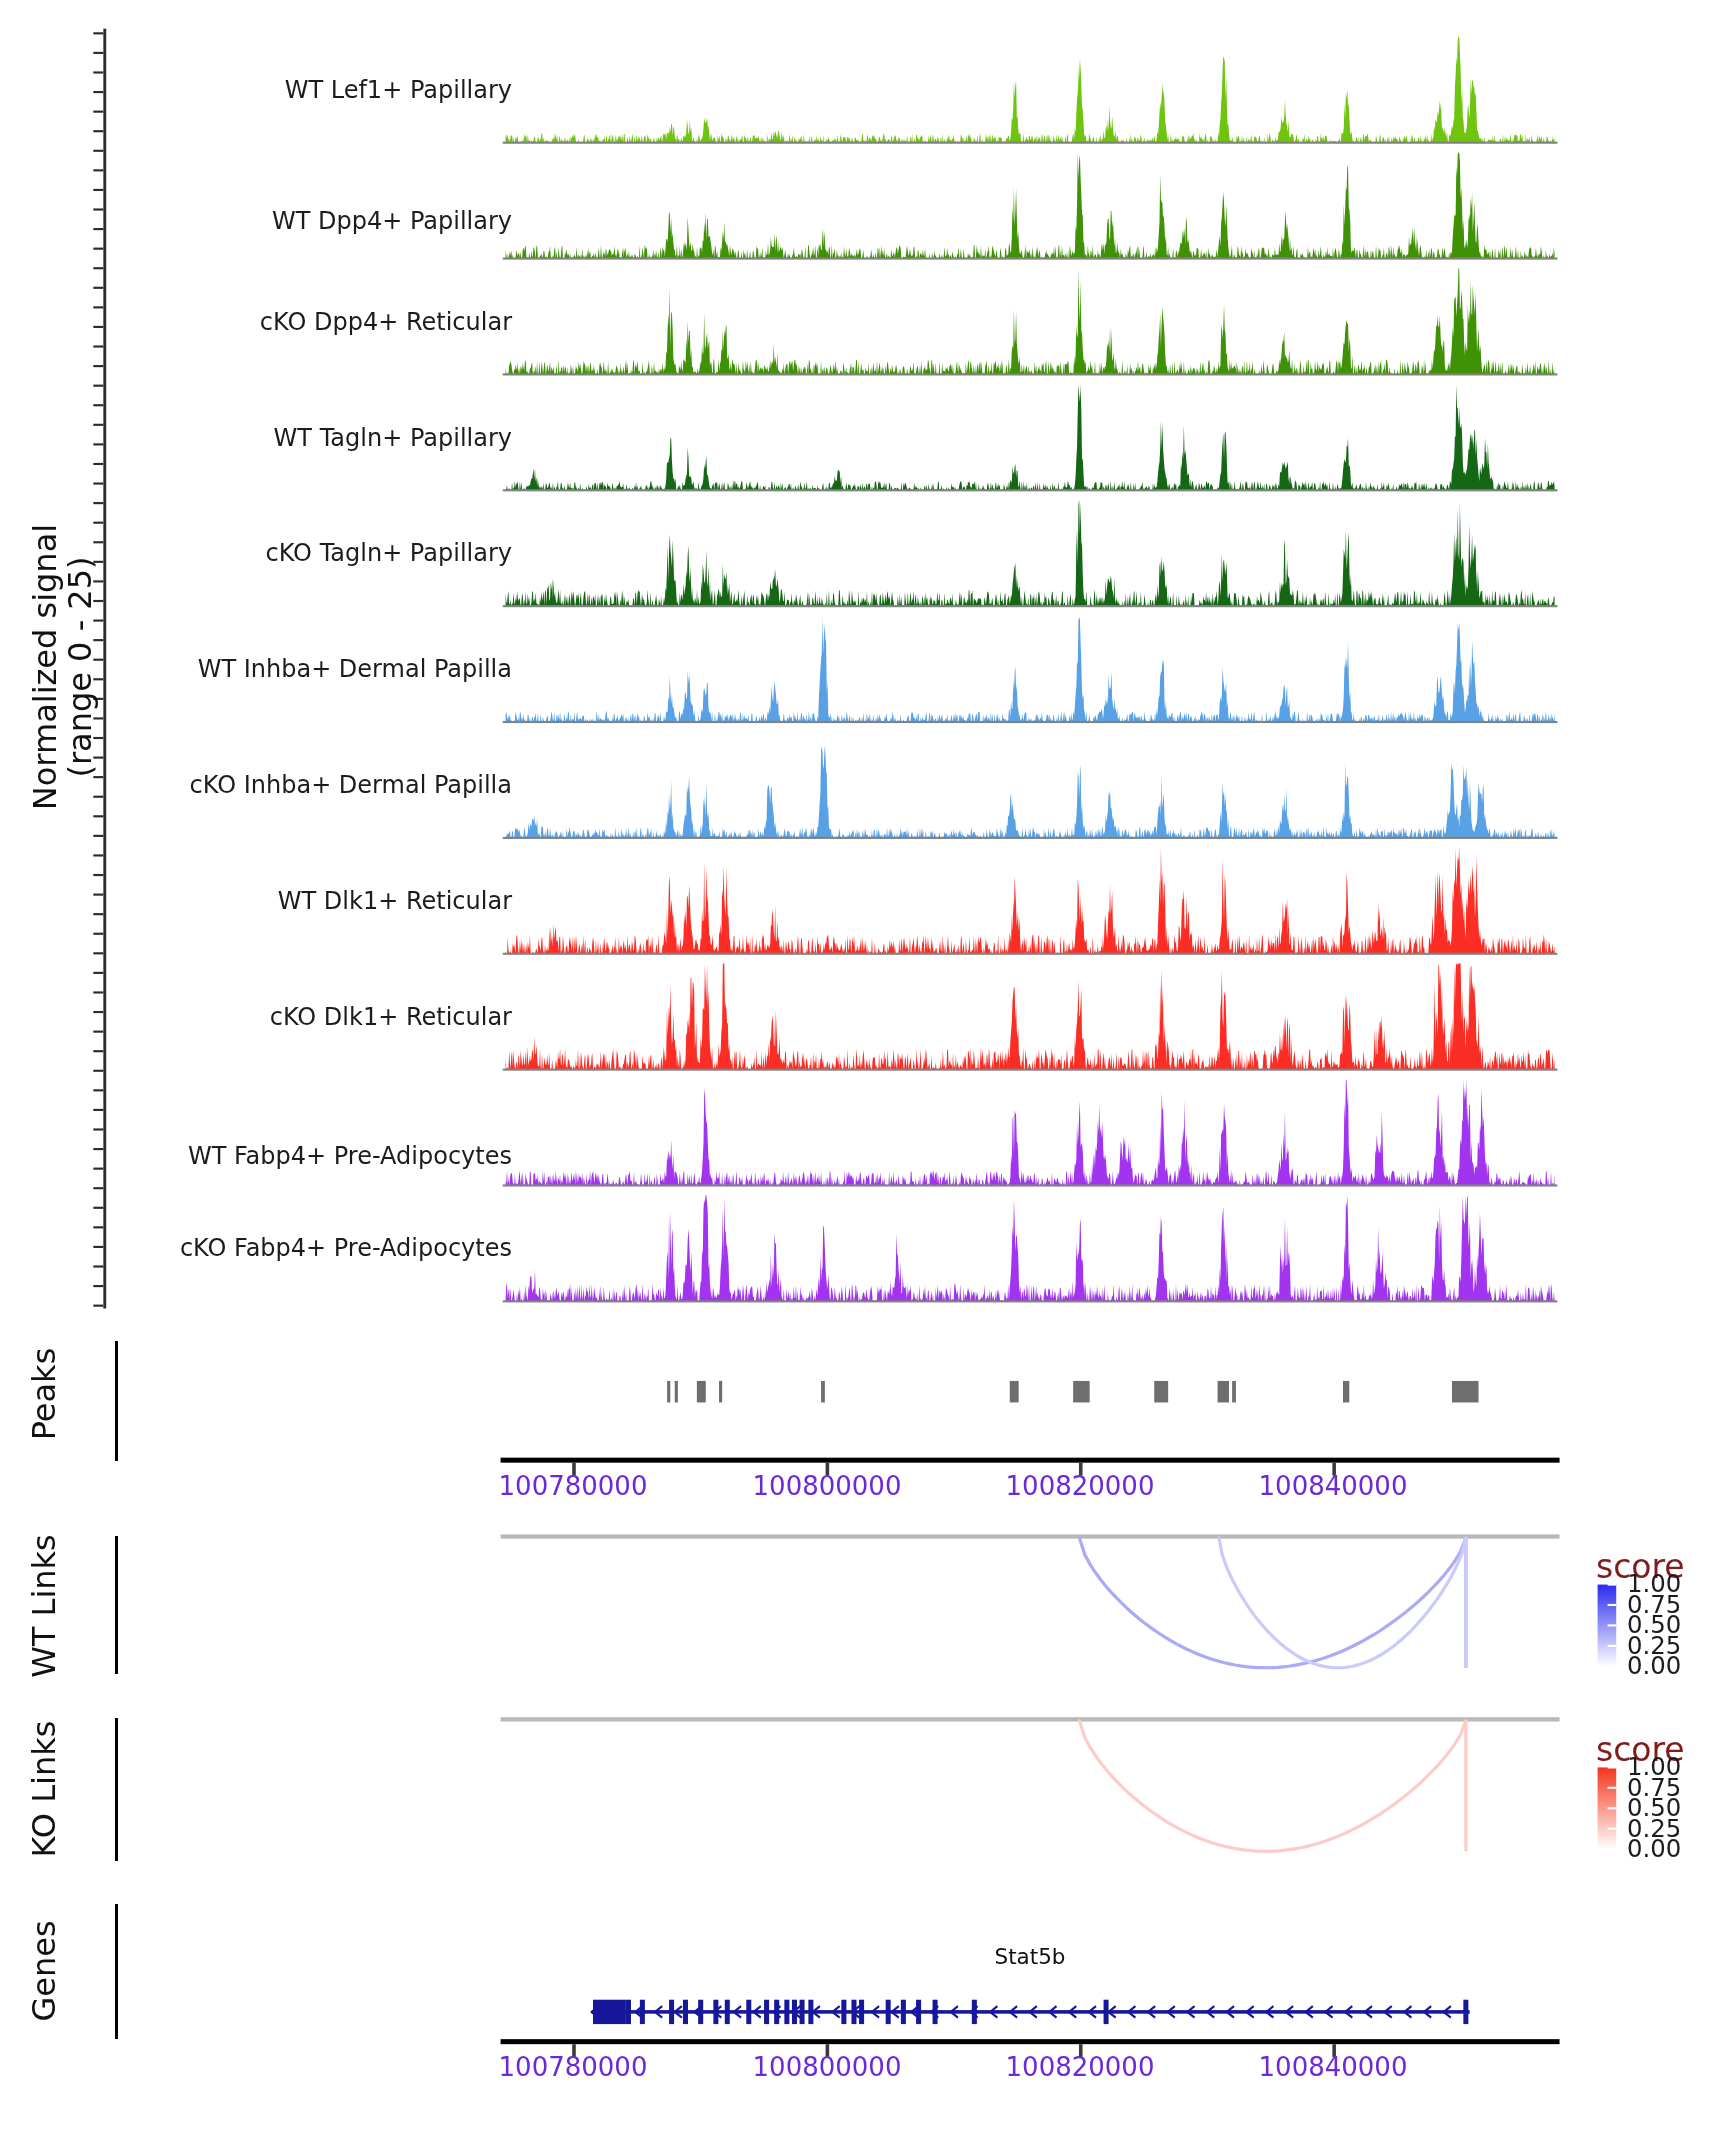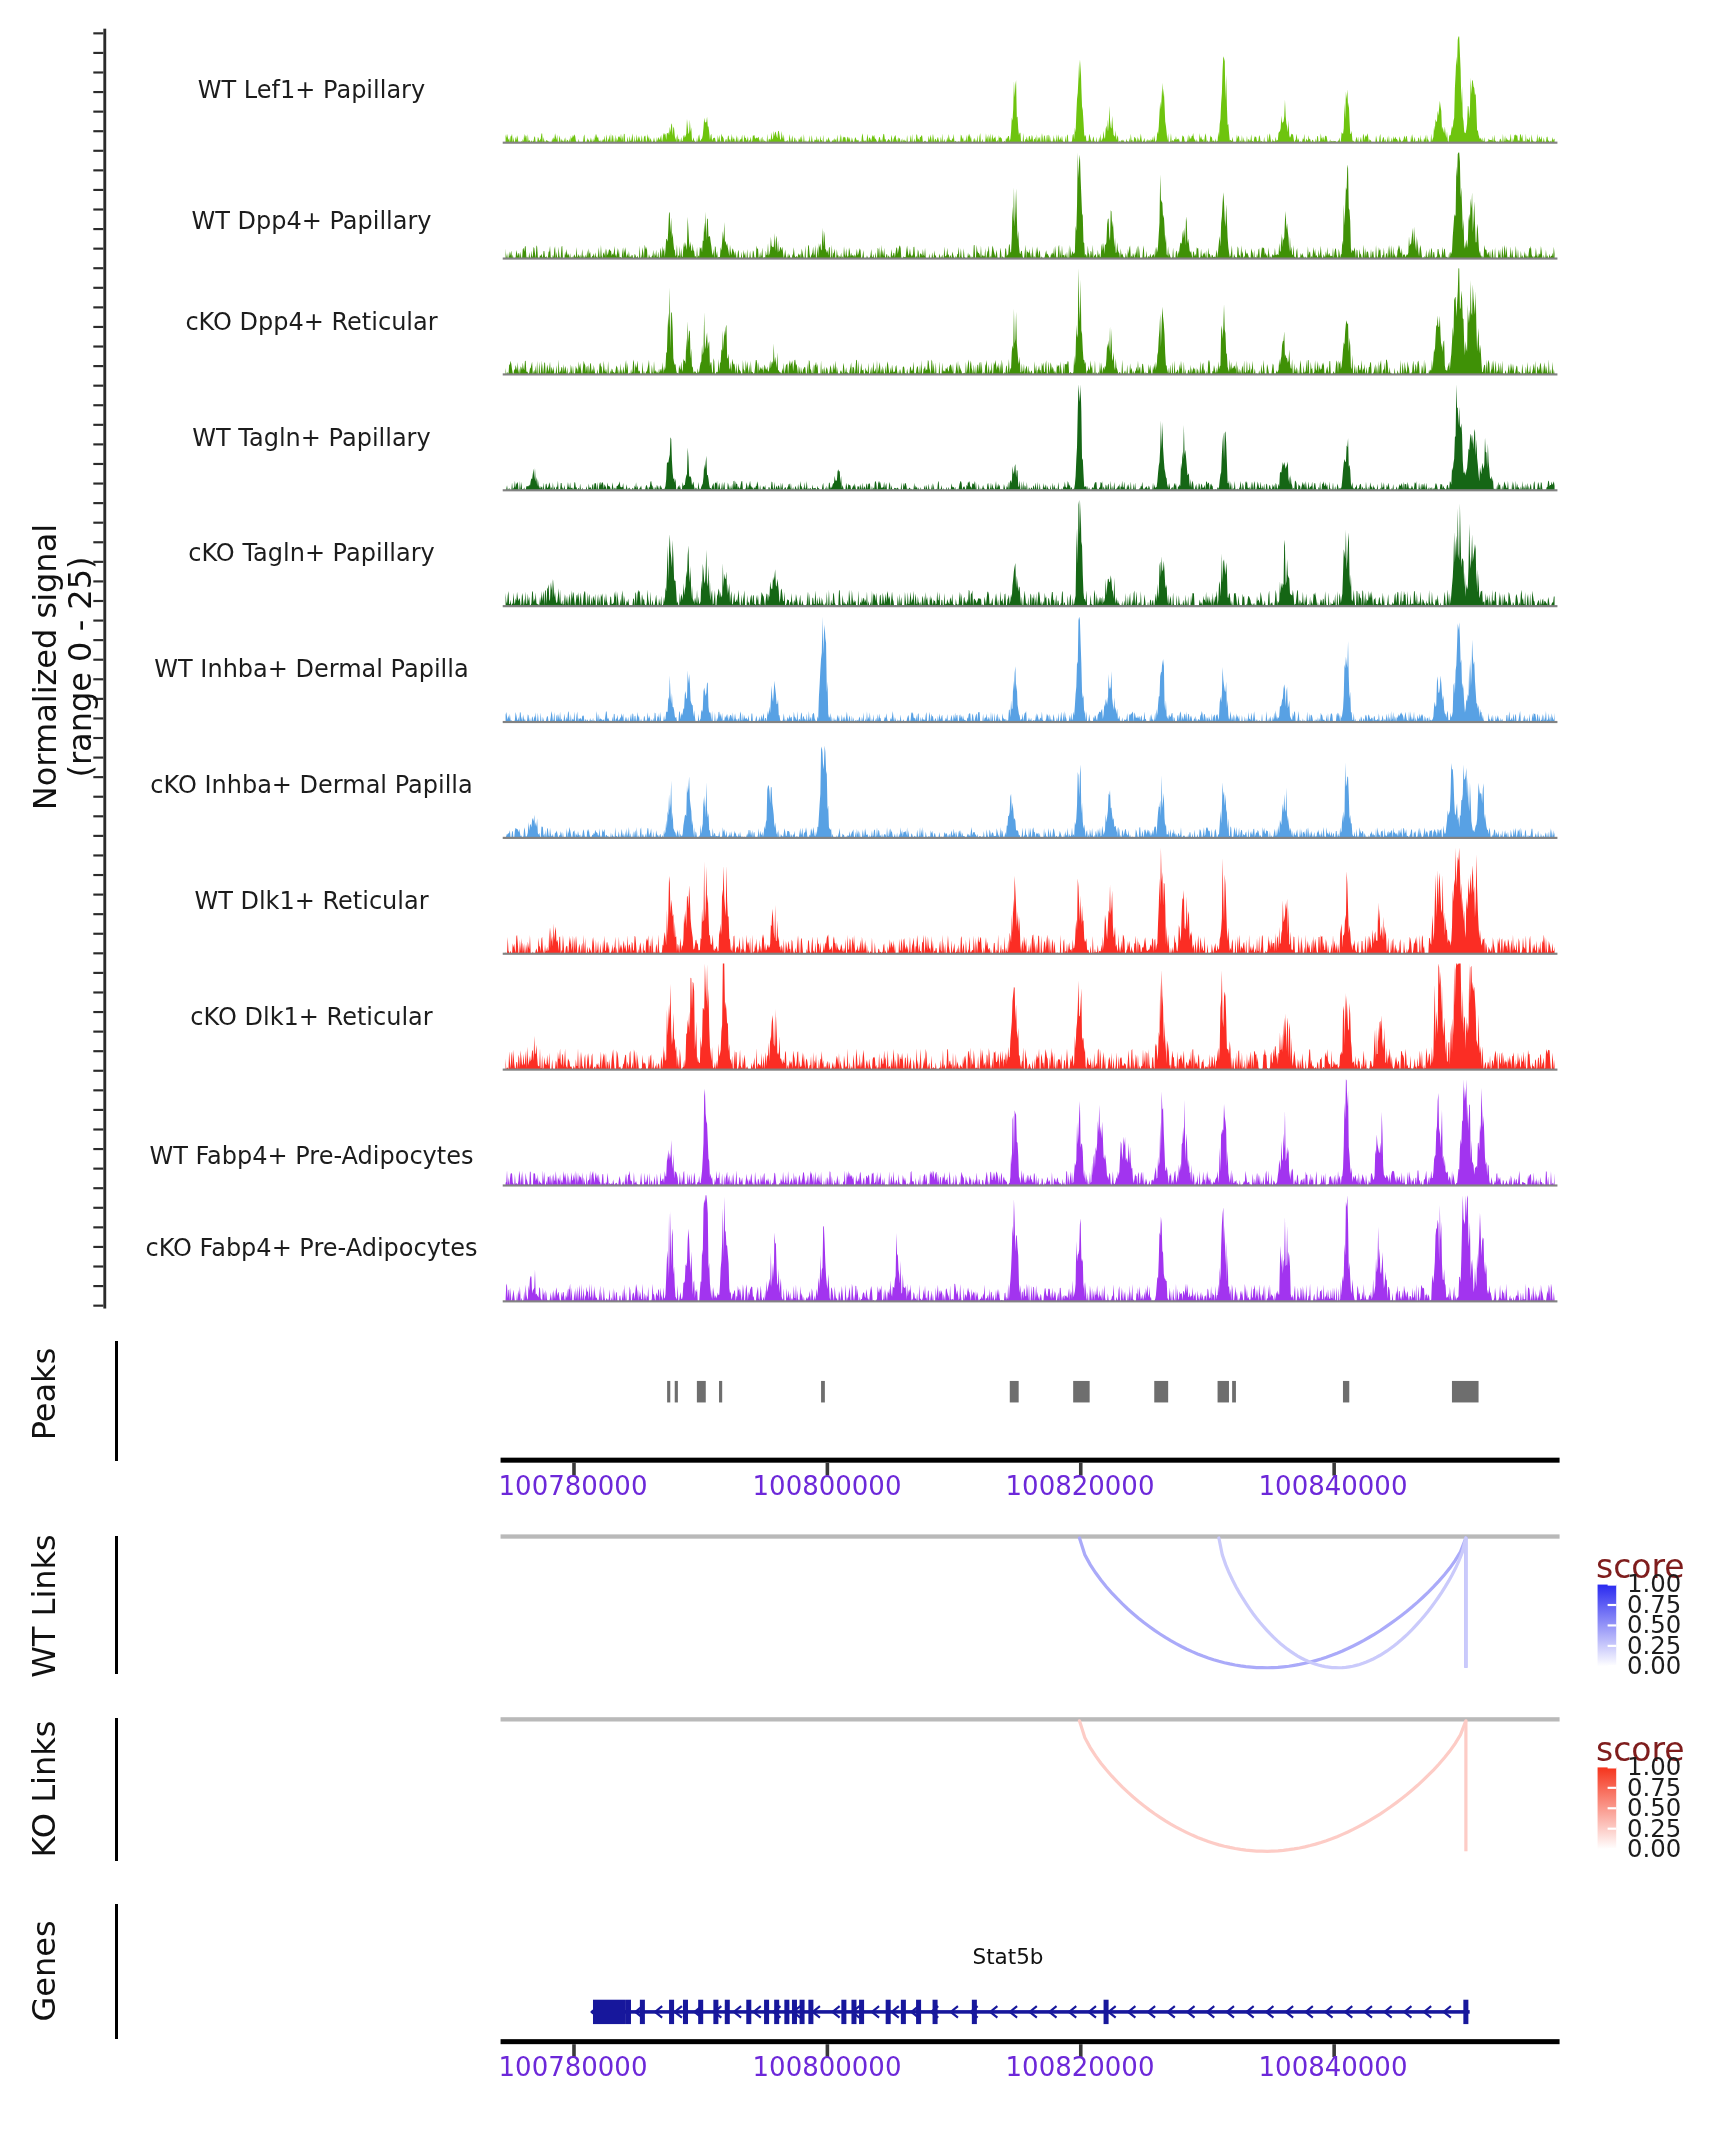--- a/index.html
+++ b/index.html
@@ -2,21 +2,21 @@
 <html style="font-size:11.5px"><head>
 <meta charset="utf-8">
 <style>
   html,body{margin:0;padding:0;background:#ffffff;}
   .figure{position:relative;width:1721px;height:2151px;background:#ffffff;
           font-family:"DejaVu Sans","Liberation Sans",sans-serif;overflow:hidden;}
   .figure svg{position:absolute;left:0;top:0;}
   .rot{position:absolute;transform:translate(-50%,-50%) rotate(-90deg);white-space:nowrap;}
   .ylab{font-size:32px;color:#111;}
   .seclab{font-size:32px;color:#111;}
-  .track-label{position:absolute;left:111px;width:401px;text-align:center;
+  .track-label{position:absolute;left:111px;width:401px;text-align:right;
                font-size:24px;color:#1c1c1c;line-height:1.2;}
   .ticklab{position:absolute;width:172px;text-align:center;font-size:26px;color:#6d28d9;}
   .leglab{position:absolute;left:1627px;font-size:24.4px;color:#1c1c1c;line-height:1;}
   .scoretitle{position:absolute;left:1596px;font-size:33px;color:#7f1d1d;}
   .bracket{position:absolute;left:115px;width:2.9px;background:#000;}
   .genename{position:absolute;width:186px;text-align:center;font-size:21.5px;color:#111;}
   .axtitle{position:absolute;width:502px;text-align:center;font-size:33px;color:#111;}
 </style>
 </head>
 <body>
@@ -315,21 +315,21 @@
   <div class="leglab" style="top:1634px;">0.25</div>
   <div class="leglab" style="top:1654px;">0.00</div>
 
   <div class="scoretitle" style="top:1730px;">score</div>
   <div class="leglab" style="top:1755px;">1.00</div>
   <div class="leglab" style="top:1776px;">0.75</div>
   <div class="leglab" style="top:1796px;">0.50</div>
   <div class="leglab" style="top:1817px;">0.25</div>
   <div class="leglab" style="top:1837px;">0.00</div>
 
-  <div class="genename" style="left:915px;top:1944px;">Stat5b</div>
+  <div class="genename" style="left:937px;top:1944px;">Stat5b</div>
 
   <div class="ticklab" style="left:487px;top:2052px;">100780000</div>
   <div class="ticklab" style="left:741px;top:2052px;">100800000</div>
   <div class="ticklab" style="left:994px;top:2052px;">100820000</div>
   <div class="ticklab" style="left:1247px;top:2052px;">100840000</div>
 
 
 </div>
 
 

